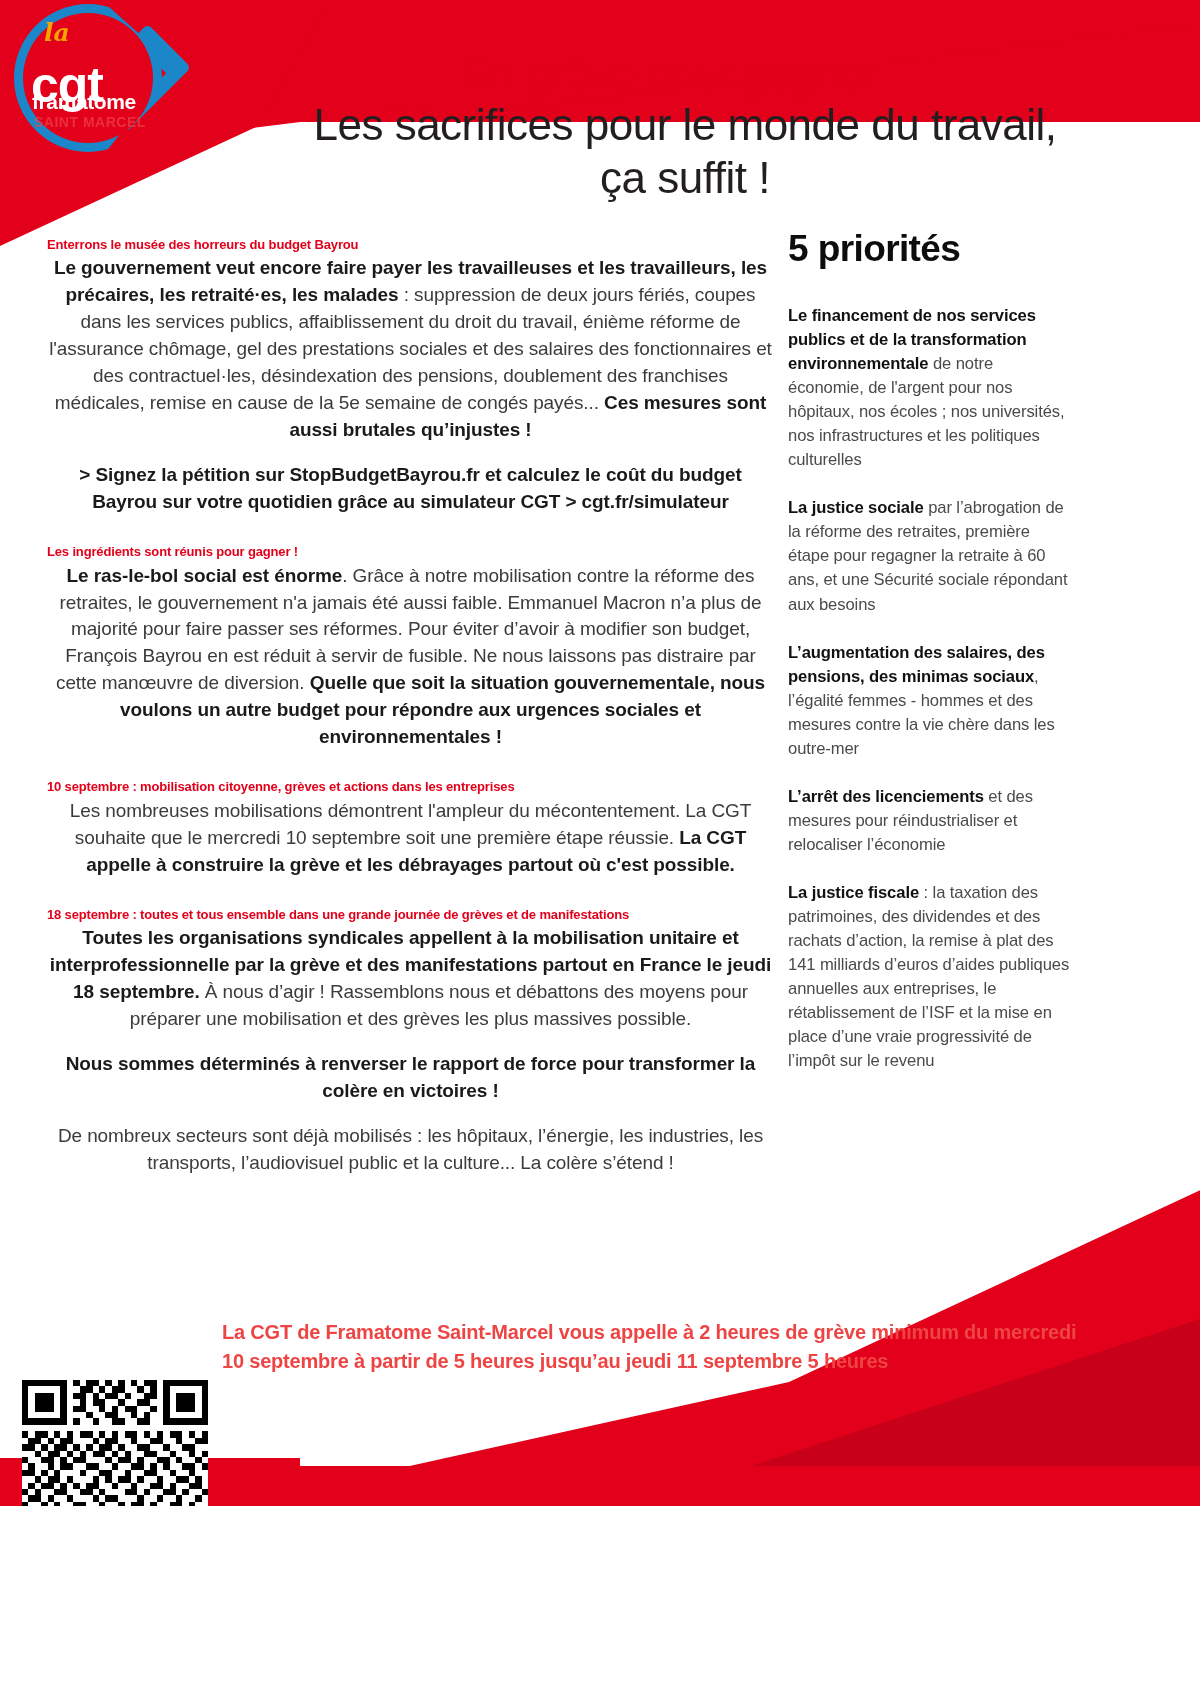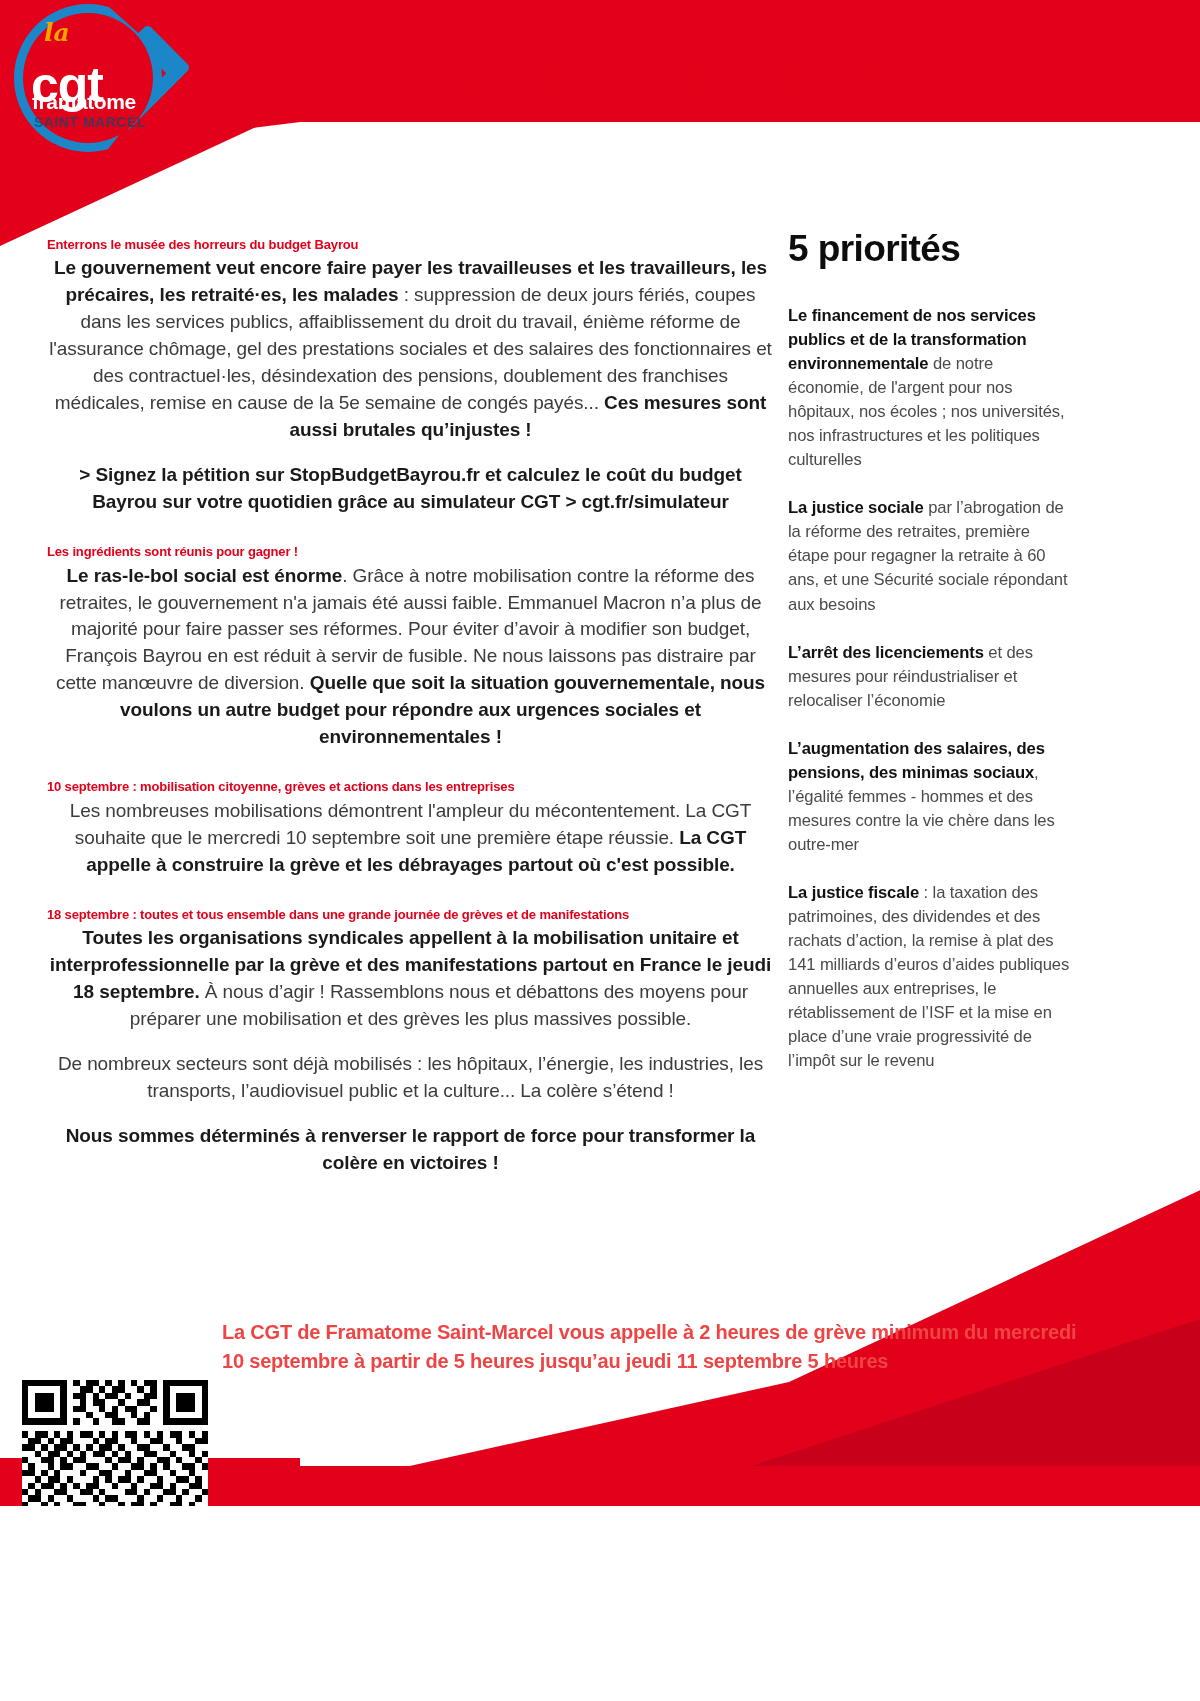--- a/index.html
+++ b/index.html
@@ -125,21 +125,21 @@
     font-weight: bold;
     color: #ffffff;
     letter-spacing: -0.4px;
     z-index: 3;
   }
   .logo-sm {
     position: absolute;
     left: 20px; top: 110px;
     font-size: 14px;
     font-weight: bold;
-    color: #0c4a6e;
+    color: #ef4444;
     letter-spacing: 0.5px;
     z-index: 3;
     opacity: .7;
   }
 
   
   .title-wrap {
     position: absolute;
     top: 50px; left: 255px;
     width: 830px;
@@ -257,20 +257,21 @@
     <div class="logo-arrow"></div>
     <div class="logo-inner"></div>
     <div class="logo-la">la</div>
     <div class="logo-cgt">cgt</div>
     <div class="logo-frama">framatome</div>
     <div class="logo-sm">SAINT MARCEL</div>
   </div>
 
   <div class="title-wrap">
     <div class="title-line1">En grève pour gagner</div>
+    <div class="title-line2">Les sacrifices pour le monde du travail, ça suffit !</div>
   </div>
 
   <div class="content">
 
     <div class="col-left" id="left-col">
         <div class="block">
           <h2 class="section-head">Enterrons le musée des horreurs du budget Bayrou</h2>
           <p class="body"><b>Le gouvernement veut encore faire payer les travailleuses et les travailleurs, les précaires, les retraité·es, les malades</b><span> : suppression de deux jours fériés, coupes dans les services publics, affaiblissement du droit du travail, énième réforme de l'assurance chômage, gel des prestations sociales et des salaires des fonctionnaires et des contractuel·les, désindexation des pensions, doublement des franchises médicales, remise en cause de la 5e semaine de congés payés... </span><b>Ces mesures sont aussi brutales qu’injustes !</b></p>
           <p class="body gap"><b>&gt; Signez la pétition sur StopBudgetBayrou.fr et calculez le coût du budget Bayrou sur votre quotidien grâce au simulateur CGT &gt; cgt.fr/simulateur</b></p>
         </div>
@@ -278,32 +279,32 @@
           <h2 class="section-head">Les ingrédients sont réunis pour gagner !</h2>
           <p class="body"><b>Le ras-le-bol social est énorme</b><span>. Grâce à notre mobilisation contre la réforme des retraites, le gouvernement n'a jamais été aussi faible. Emmanuel Macron n’a plus de majorité pour faire passer ses réformes. Pour éviter d’avoir à modifier son budget, François Bayrou en est réduit à servir de fusible. Ne nous laissons pas distraire par cette manœuvre de diversion. </span><b>Quelle que soit la situation gouvernementale, nous voulons un autre budget pour répondre aux urgences sociales et environnementales !</b></p>
         </div>
         <div class="block">
           <h2 class="section-head">10 septembre : mobilisation citoyenne, grèves et actions dans les entreprises</h2>
           <p class="body"><span>Les nombreuses mobilisations démontrent l'ampleur du mécontentement. La CGT souhaite que le mercredi 10 septembre soit une première étape réussie. </span><b>La CGT appelle à construire la grève et les débrayages partout où c'est possible.</b></p>
         </div>
         <div class="block">
           <h2 class="section-head">18 septembre : toutes et tous ensemble dans une grande journée de grèves et de manifestations</h2>
           <p class="body"><b>Toutes les organisations syndicales appellent à la mobilisation unitaire et interprofessionnelle par la grève et des manifestations partout en France le jeudi 18 septembre.</b><span> À nous d’agir ! Rassemblons nous et débattons des moyens pour préparer une mobilisation et des grèves les plus massives possible.</span></p>
+          <p class="body gap"><b>Nous sommes déterminés à renverser le rapport de force pour transformer la colère en victoires !</b></p>
           <p class="body gap"><span>De nombreux secteurs sont déjà mobilisés : les hôpitaux, l’énergie, les industries, les transports, l’audiovisuel public et la culture... La colère s’étend !</span></p>
-          <p class="body gap"><b>Nous sommes déterminés à renverser le rapport de force pour transformer la colère en victoires !</b></p>
         </div>
       </div>
 
     <div class="col-right">
       <div class="prio-title">5 priorités</div>
       <div id="prio-list">
           <p class="prio-item"><b>Le financement de nos services publics et de la transformation environnementale</b><span> de notre économie, de l'argent pour nos hôpitaux, nos écoles ; nos universités, nos infrastructures et les politiques culturelles</span></p>
           <p class="prio-item"><b>La justice sociale</b><span> par l’abrogation de la réforme des retraites, première étape pour regagner la retraite à 60 ans, et une Sécurité sociale répondant aux besoins</span></p>
+          <p class="prio-item"><b>L’augmentation des salaires, des pensions, des minimas sociaux</b><span>, l’égalité femmes - hommes et des mesures contre la vie chère dans les outre-mer</span></p>
           <p class="prio-item"><b>L’arrêt des licenciements</b><span> et des mesures pour réindustrialiser et relocaliser l’économie</span></p>
-          <p class="prio-item"><b>L’augmentation des salaires, des pensions, des minimas sociaux</b><span>, l’égalité femmes - hommes et des mesures contre la vie chère dans les outre-mer</span></p>
           <p class="prio-item"><b>La justice fiscale</b><span> : la taxation des patrimoines, des dividendes et des rachats d’action, la remise à plat des 141 milliards d’euros d’aides publiques annuelles aux entreprises, le rétablissement de l’ISF et la mise en place d’une vraie progressivité de l’impôt sur le revenu</span></p>
         </div>
     </div>
 
   </div>
 
   <div class="footer-call">La CGT de Framatome Saint-Marcel vous appelle à 2 heures de grève minimum du mercredi 10 septembre à partir de 5 heures jusqu’au jeudi 11 septembre 5 heures</div>
 
   <svg class="qr" viewBox="0 0 29 29" shape-rendering="crispEdges" aria-label="qr-code">
     <rect width="29" height="29" fill="#fff"></rect>

